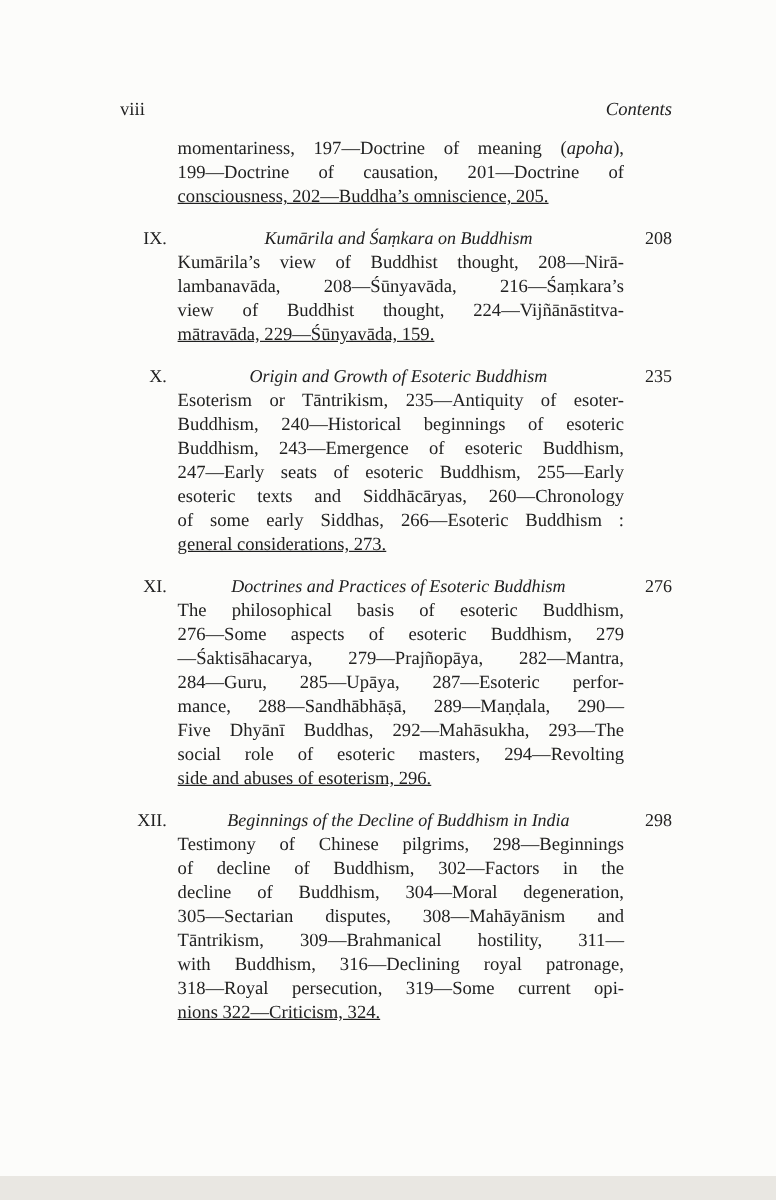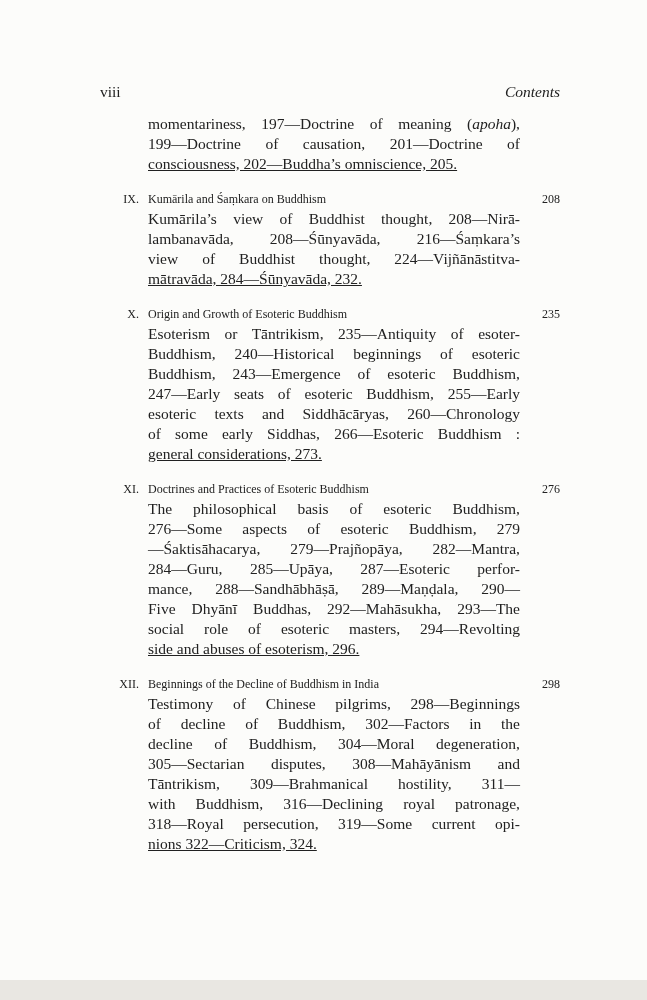--- a/index.html
+++ b/index.html
@@ -48,31 +48,33 @@
   }
   .line.last {
     text-align-last: left;
     text-decoration: underline;
   }
   .entry {
     margin-top: 15px;
   }
   .entry-head {
     display: flex;
-    font-size: 12px;
+    font-size: 15px;
     line-height: 20px;
   }
   .roman {
     flex: 0 0 51px;
     box-sizing: border-box;
     text-align: right;
     padding-right: 9px;
   }
   .etitle {
     flex: 1;
+    font-style: italic;
+    text-align: center;
   }
   .pnum {
     flex: 0 0 44px;
     text-align: right;
   }
 </style>
 </head>
 <body>
 
 <div class="page" style="background: rgb(252, 252, 250); color: rgb(33, 33, 33);">
@@ -91,21 +93,21 @@
   <section class="entry">
     <div class="entry-head">
       <span class="roman">IX.</span>
       <span class="etitle">Kumārila and Śaṃkara on Buddhism</span>
       <span class="pnum">208</span>
     </div>
     <div class="ebody">
             <div class="line">Kumārila’s view of Buddhist thought, 208—Nirā-</div>
             <div class="line">lambanavāda, 208—Śūnyavāda, 216—Śaṃkara’s</div>
             <div class="line">view of Buddhist thought, 224—Vijñānāstitva-</div>
-            <div class="line last">mātravāda, 284—Śūnyavāda, 232.</div>
+            <div class="line last">mātravāda, 229—Śūnyavāda, 159.</div>
           </div>
   </section>
 
   <section class="entry">
     <div class="entry-head">
       <span class="roman">X.</span>
       <span class="etitle">Origin and Growth of Esoteric Buddhism</span>
       <span class="pnum">235</span>
     </div>
     <div class="ebody">

